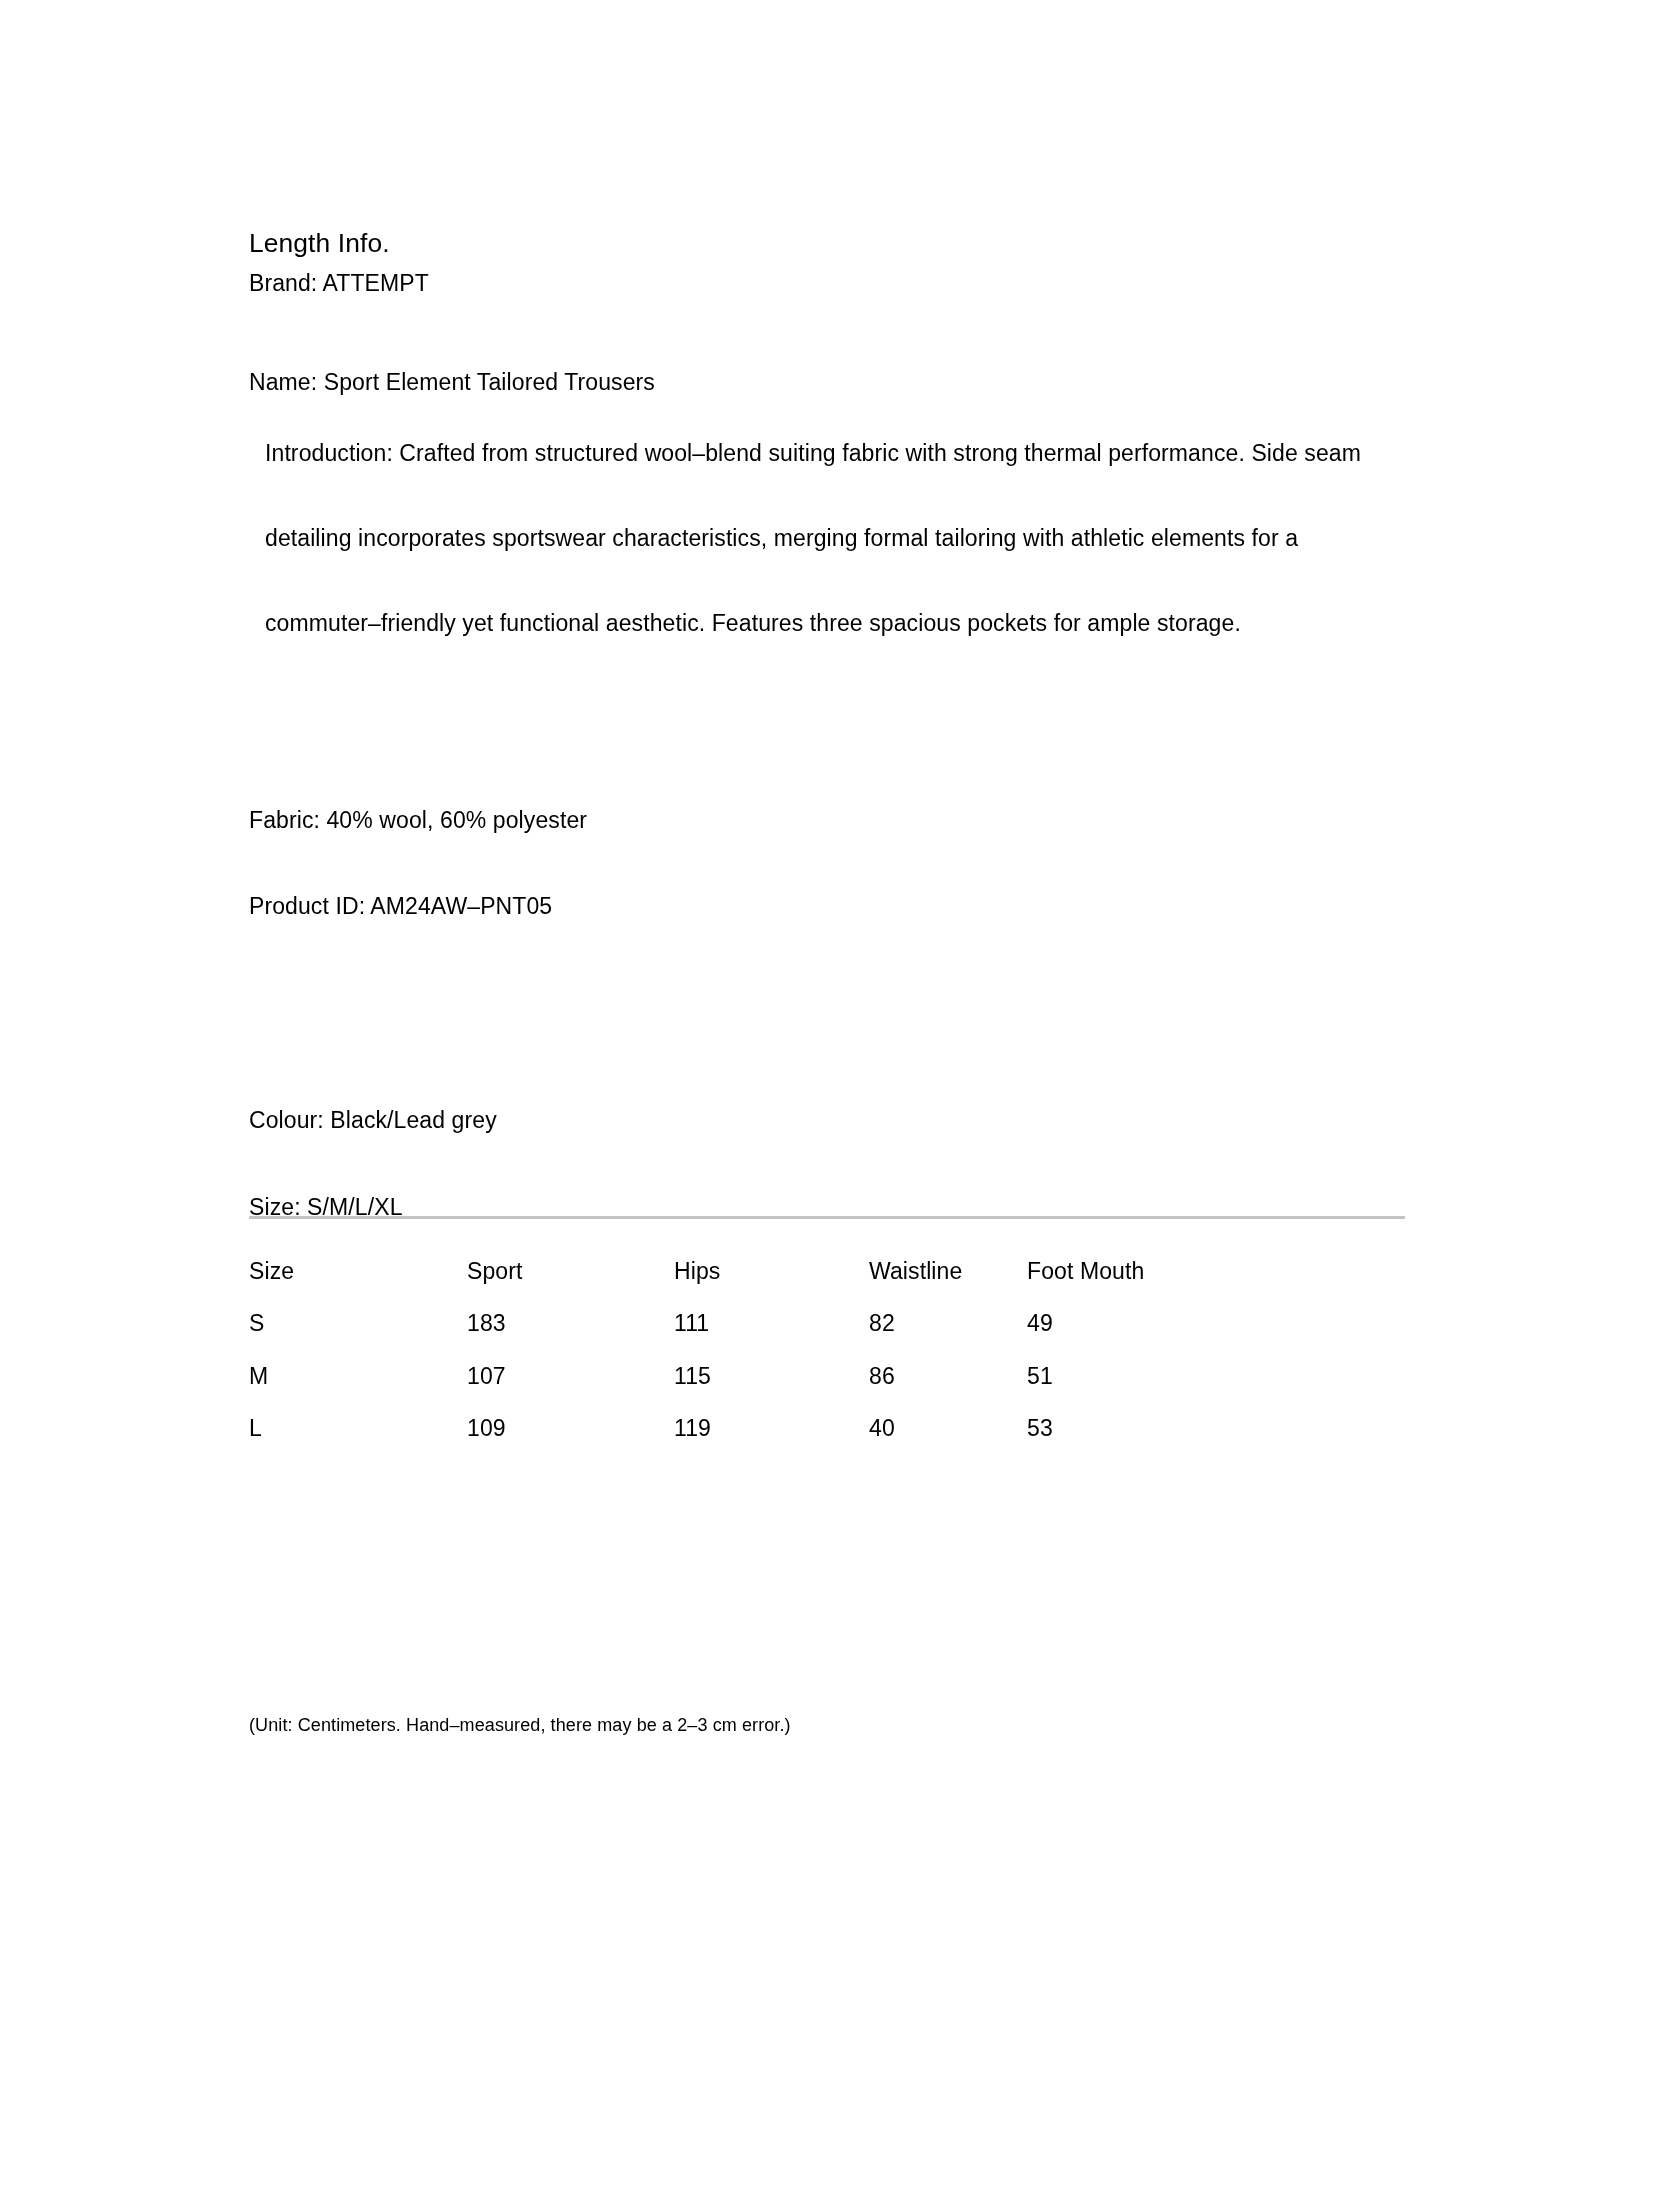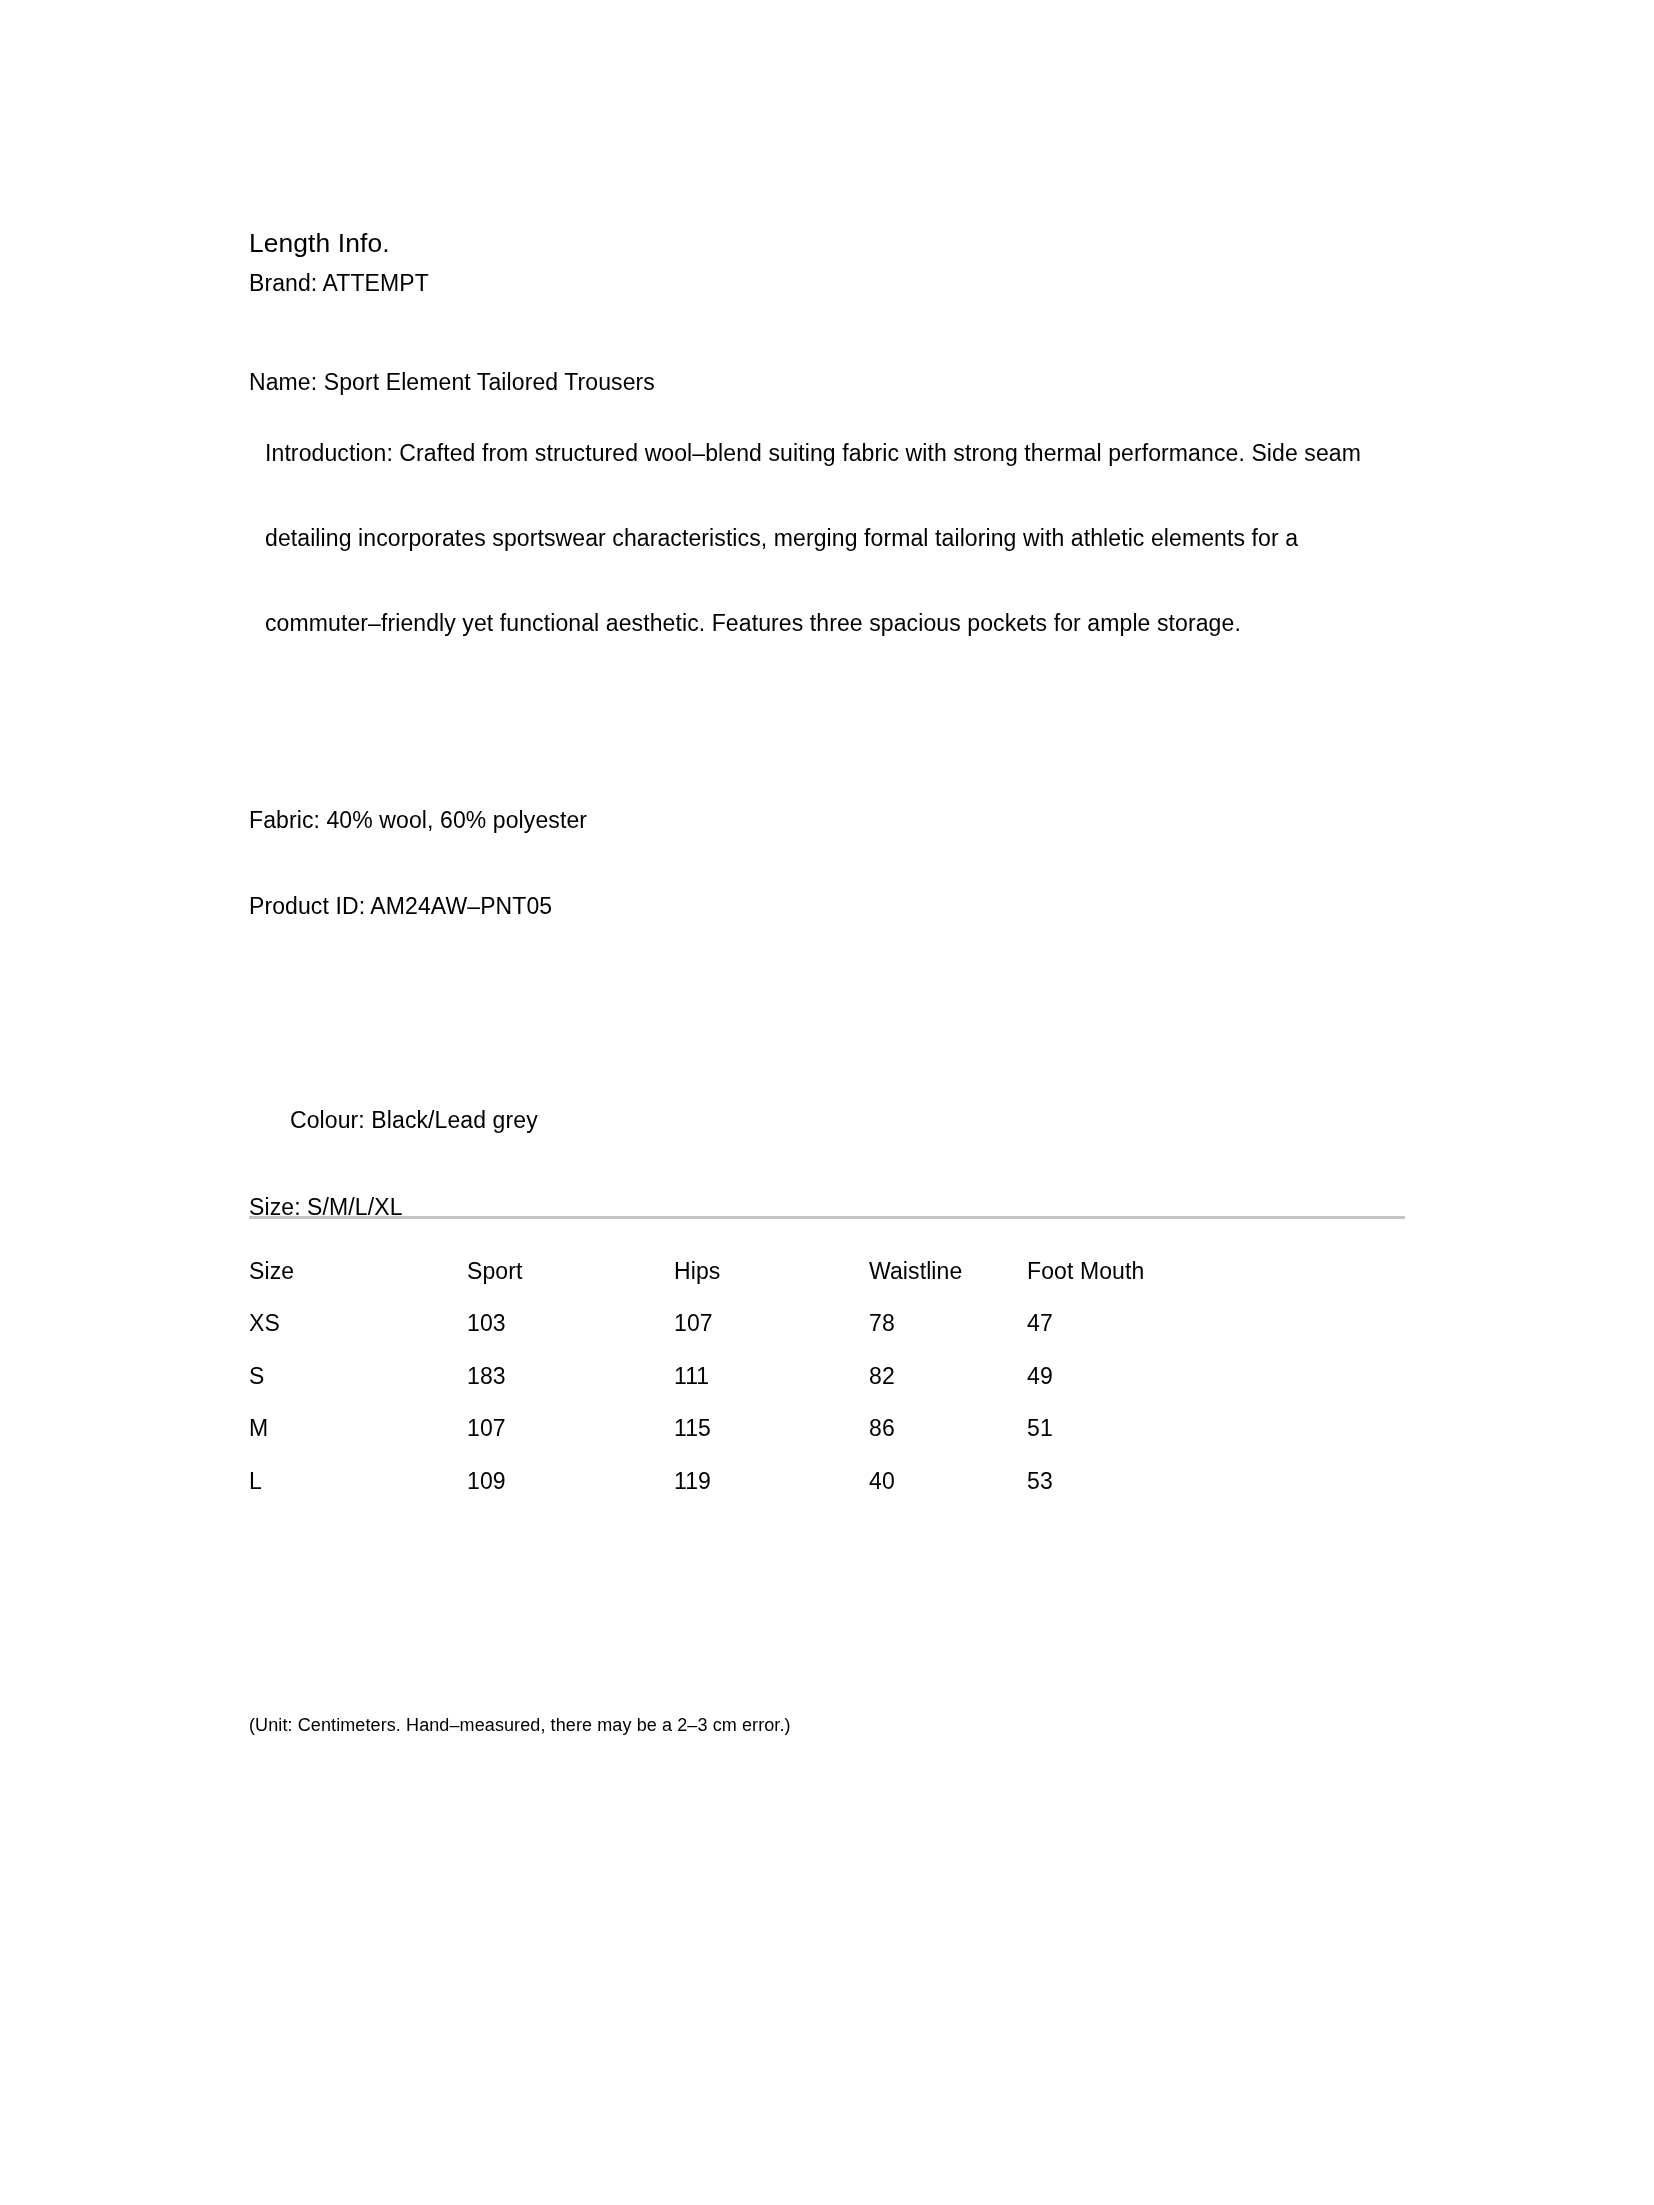--- a/index.html
+++ b/index.html
@@ -125,21 +125,21 @@
     <div class="info-line" style="top:268px;">Brand: ATTEMPT</div>
 
     <div class="info-line" style="top:367px;">Name: Sport Element Tailored Trousers</div>
 
     <div class="info-para" style="top:411px;">Introduction: Crafted from structured wool–blend suiting fabric with strong thermal performance. Side seam detailing incorporates sportswear characteristics, merging formal tailoring with athletic elements for a commuter–friendly yet functional aesthetic. Features three spacious pockets for ample storage.</div>
 
     <div class="info-line" style="top:805px;">Fabric: 40% wool, 60% polyester</div>
 
     <div class="info-line" style="top:891px;">Product ID: AM24AW–PNT05</div>
 
-    <div class="info-line" style="top:1105px;margin-left:41px;">Colour: Black/Lead grey</div>
+    <div class="info-line" style="top:1105px;">Colour: Black/Lead grey</div>
 
     <div class="info-line" style="top:1192px;">Size: S/M/L/XL</div>
 
     <div class="size-rule"></div>
 
     <table class="size-table">
       <colgroup>
         <col class="col-size">
         <col class="col-length">
         <col class="col-hips">
@@ -149,27 +149,20 @@
       <thead>
         <tr>
           <th>Size</th>
           <th>Sport</th>
           <th>Hips</th>
           <th>Waistline</th>
           <th>Foot Mouth</th>
         </tr>
       </thead>
       <tbody>
-        <tr>
-          <td>XS</td>
-          <td>103</td>
-          <td>107</td>
-          <td>78</td>
-          <td>47</td>
-        </tr>
         <tr>
           <td>S</td>
           <td>183</td>
           <td>111</td>
           <td>82</td>
           <td>49</td>
         </tr>
         <tr>
           <td>M</td>
           <td>107</td>

